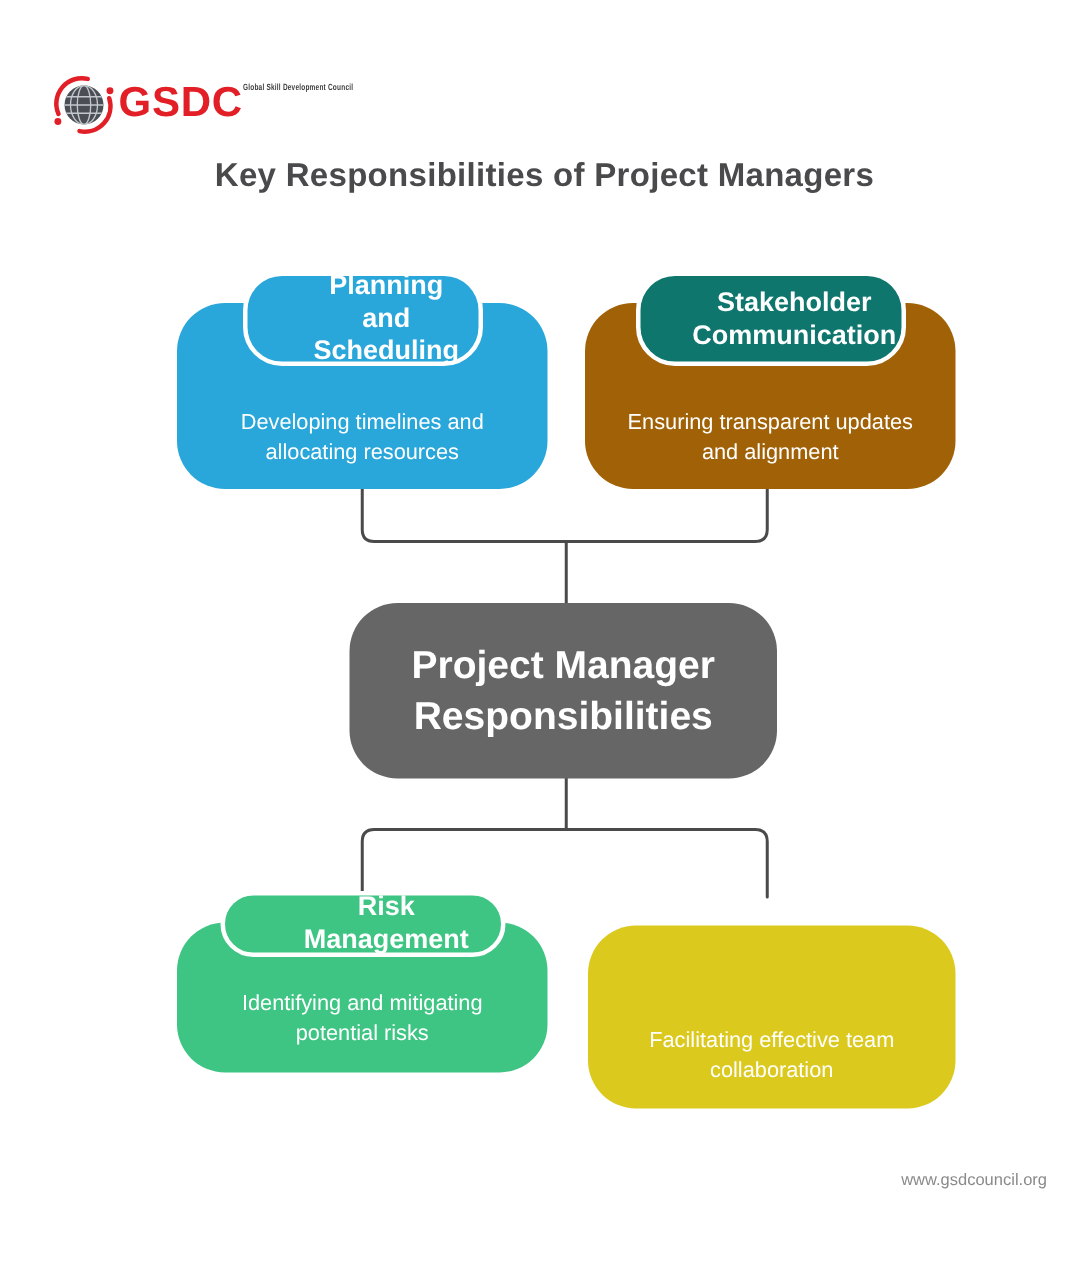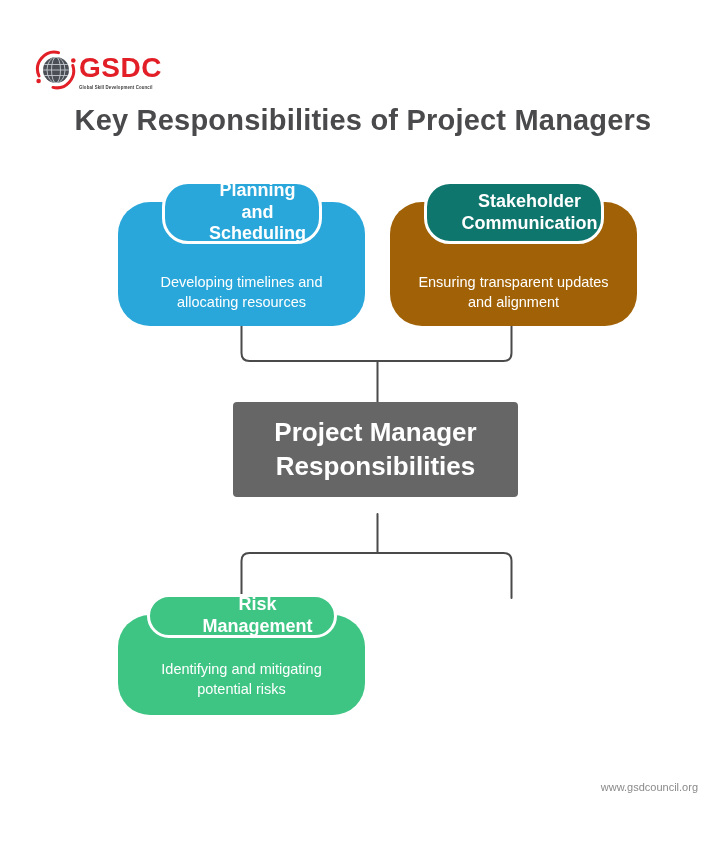--- a/index.html
+++ b/index.html
@@ -7,35 +7,35 @@
     position:relative;
     width:726px; height:845px;
     background:#ffffff;
     font-family:"Liberation Sans", sans-serif;
     overflow:hidden;
   }
 
   
   .logo { position:absolute; left:34px; top:48px; display:flex; align-items:flex-start; }
   .logo-globe { width:42px; height:42px; display:block; }
-  .logo-textcol { margin-left:3px; margin-top:6px; display:flex; flex-direction:column; }
+  .logo-textcol { margin-left:3px; margin-top:6px; display:flex; flex-direction:row; }
   .logo-text {
     font-size:28px; font-weight:700; color:#E21E26;
     letter-spacing:0.5px; line-height:1;
   }
   .logo-tagline {
     font-size:6px; font-weight:700; color:#3d3d3d; margin-top:2px;
     white-space:nowrap; transform:scaleX(0.72); transform-origin:left center;
     letter-spacing:0.2px;
   }
 
   
   .page-title {
     position:absolute; left:0; top:104px; width:100%;
-    text-align:center; font-size:29px; font-weight:700; color:#4a4a4c;
+    text-align:center; font-size:22px; font-weight:700; color:#4a4a4c;
     letter-spacing:0.2px;
   }
 
   
   .connector-svg { position:absolute; left:0; top:0; z-index:0; }
   .connector-svg path { stroke:#4a4a4a; stroke-width:2; fill:none; stroke-linecap:round; }
 
   
   .card { position:absolute; z-index:1; }
   .card-body {
@@ -74,22 +74,22 @@
   .card-risk        .card-tab  { width:190px; height:44px; }
   .card-risk        .card-desc { top:30px; }
 
   .card-team        { left:392px; top:592px; width:245px; height:147px; }
   .card-team        .card-body { top:25px; height:122px; }
   .card-team        .card-tab  { width:151px; height:70px; }
   .card-team        .card-desc { top:53px; }
 
   
   .center-node {
-    position:absolute; left:233px; top:402px; width:285px; height:95px;
-    border-radius:4px; z-index:1;
+    position:absolute; left:233px; top:402px; width:285px; height:117px;
+    border-radius:32px; z-index:1;
     display:flex; align-items:center; justify-content:center; text-align:center;
   }
   .center-node-label {
     color:#ffffff; font-size:26px; font-weight:700; line-height:1.3;
   }
 
   
   .footer-url {
     position:absolute; right:28px; top:781px;
     font-size:11px; color:#8a8a8a;
@@ -160,17 +160,20 @@
   <div class="card card-risk">
     <div class="card-body" style="background-color: rgb(62, 197, 132);">
       <p class="card-desc">Identifying and mitigating potential risks</p>
     </div>
     <div class="card-tab" style="background-color: rgb(62, 197, 132); justify-content: center;">
       <span class="card-title">Risk Management</span>
     </div>
   </div>
 
   <div class="card card-team">
+    <div class="card-body" style="background-color: rgb(220, 201, 30);">
+      <p class="card-desc">Facilitating effective team collaboration</p>
+    </div>
   </div>
 
   <div class="footer-url">www.gsdcouncil.org</div>
 
 </div>
 
 </body></html>

